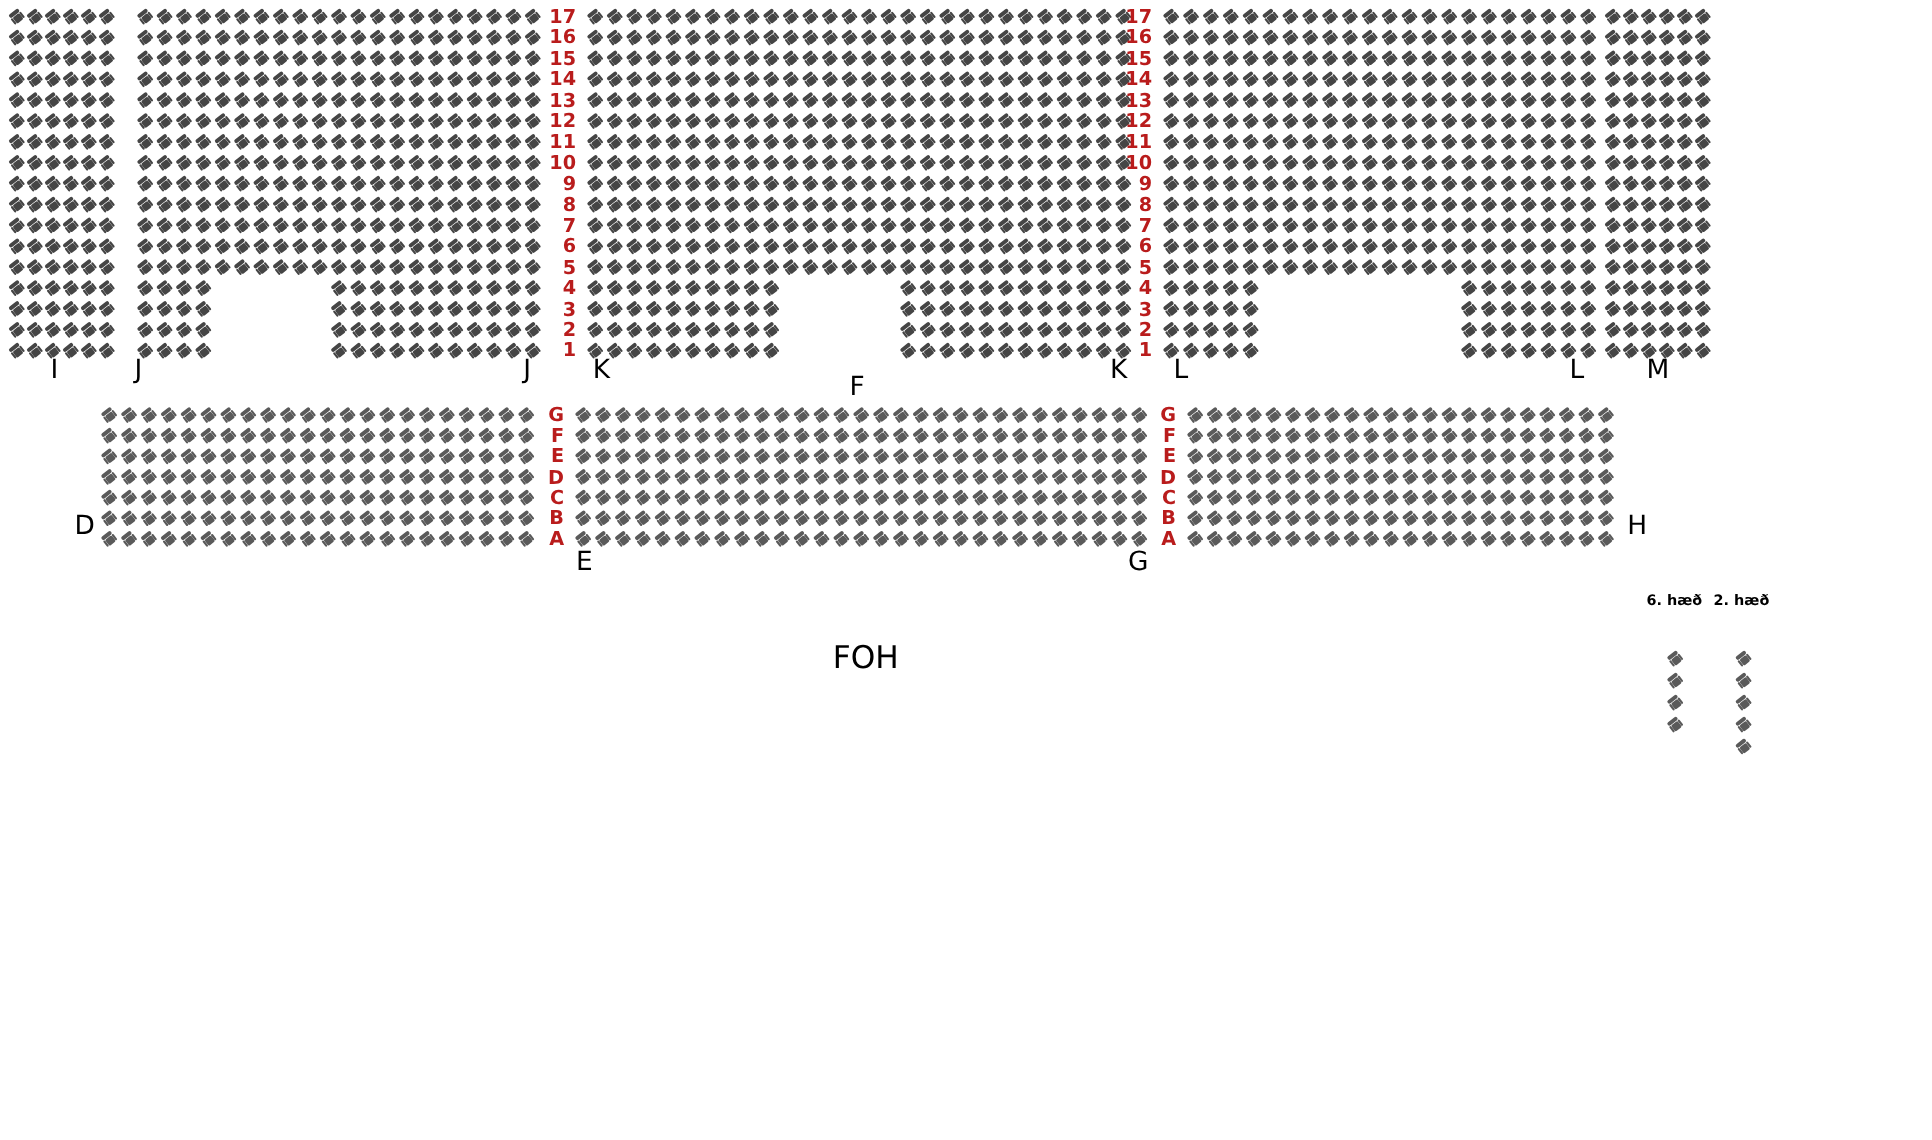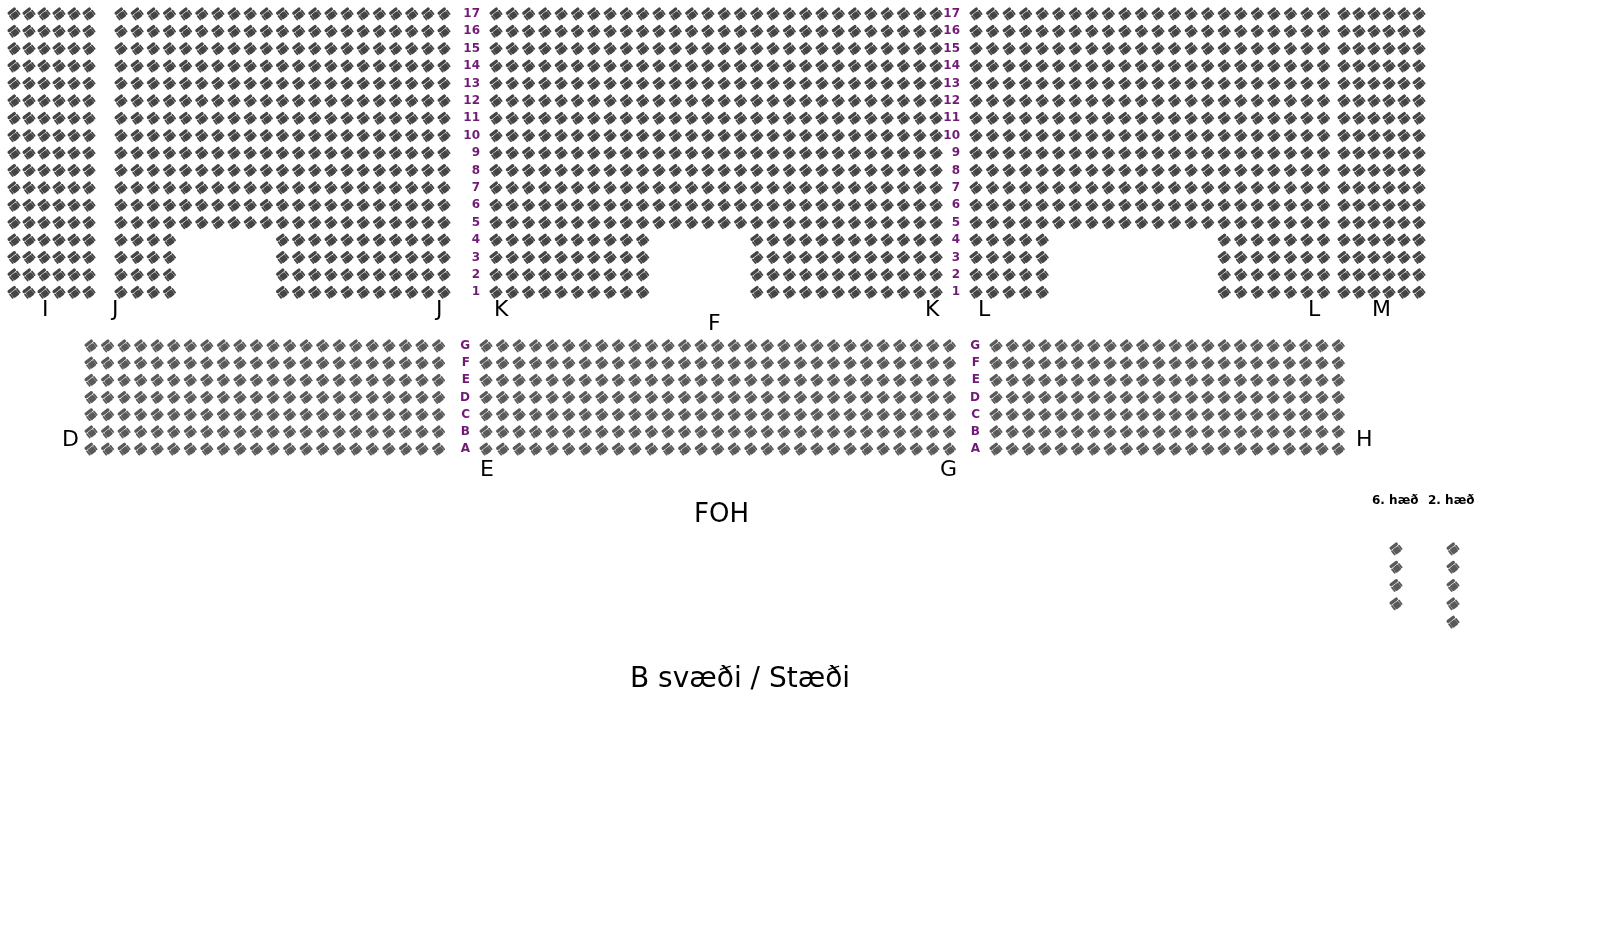--- a/index.html
+++ b/index.html
@@ -20,34 +20,35 @@
     color: #474747;
     overflow: visible;
   }
   .seat-block use { cursor: pointer; }
   .gutter { position: absolute; }
   .gutter-item {
     position: absolute;
     left: 0;
     width: 100%;
     font-weight: bold;
-    font-size: 12px;
-    color: #701a75;
+    font-size: 16px;
+    color: #b91c1c;
   }
   .map-label {
     position: absolute;
     line-height: 1;
     white-space: nowrap;
     color: #000;
   }
   .big-label {
     position: absolute;
     line-height: 1;
     white-space: nowrap;
     color: #000;
+    margin-top: 36px;
   }
   .foh-label  { left: 694px; top: 500px; font-size: 26px; }
   .area-title { left: 630px; top: 664px; font-size: 28px; }
   .defs-holder { position: absolute; width: 0; height: 0; }
 </style>
 </head>
 <body>
 
 <svg class="defs-holder" aria-hidden="true">
   <defs>
@@ -57,21 +58,20 @@
         <rect x="2.6" y="4.5" width="6.8" height="6.3" rx="1.3" fill="currentColor"></rect>
         <rect x="0.7" y="4.3" width="1.8" height="6.1" rx="0.9" fill="currentColor"></rect>
         <rect x="9.5" y="4.3" width="1.8" height="6.1" rx="0.9" fill="currentColor"></rect>
       </g>
     </g>
   </defs>
 </svg>
 
 <div id="seat-map">
   <div class="big-label foh-label">FOH</div>
-  <div class="big-label area-title">B svæði / Stæði</div>
 <svg width="95" height="298.4" class="seat-block" style="left: 4px; top: 4px; color: rgb(69, 69, 69);">
       <use href="#seat-shape" xlink:href="#seat-shape" x="4" y="4"></use>
       <use href="#seat-shape" xlink:href="#seat-shape" x="19" y="4"></use>
       <use href="#seat-shape" xlink:href="#seat-shape" x="34" y="4"></use>
       <use href="#seat-shape" xlink:href="#seat-shape" x="49" y="4"></use>
       <use href="#seat-shape" xlink:href="#seat-shape" x="64" y="4"></use>
       <use href="#seat-shape" xlink:href="#seat-shape" x="79" y="4"></use>
       <use href="#seat-shape" xlink:href="#seat-shape" x="4" y="21.4"></use>
       <use href="#seat-shape" xlink:href="#seat-shape" x="19" y="21.4"></use>
       <use href="#seat-shape" xlink:href="#seat-shape" x="34" y="21.4"></use>

